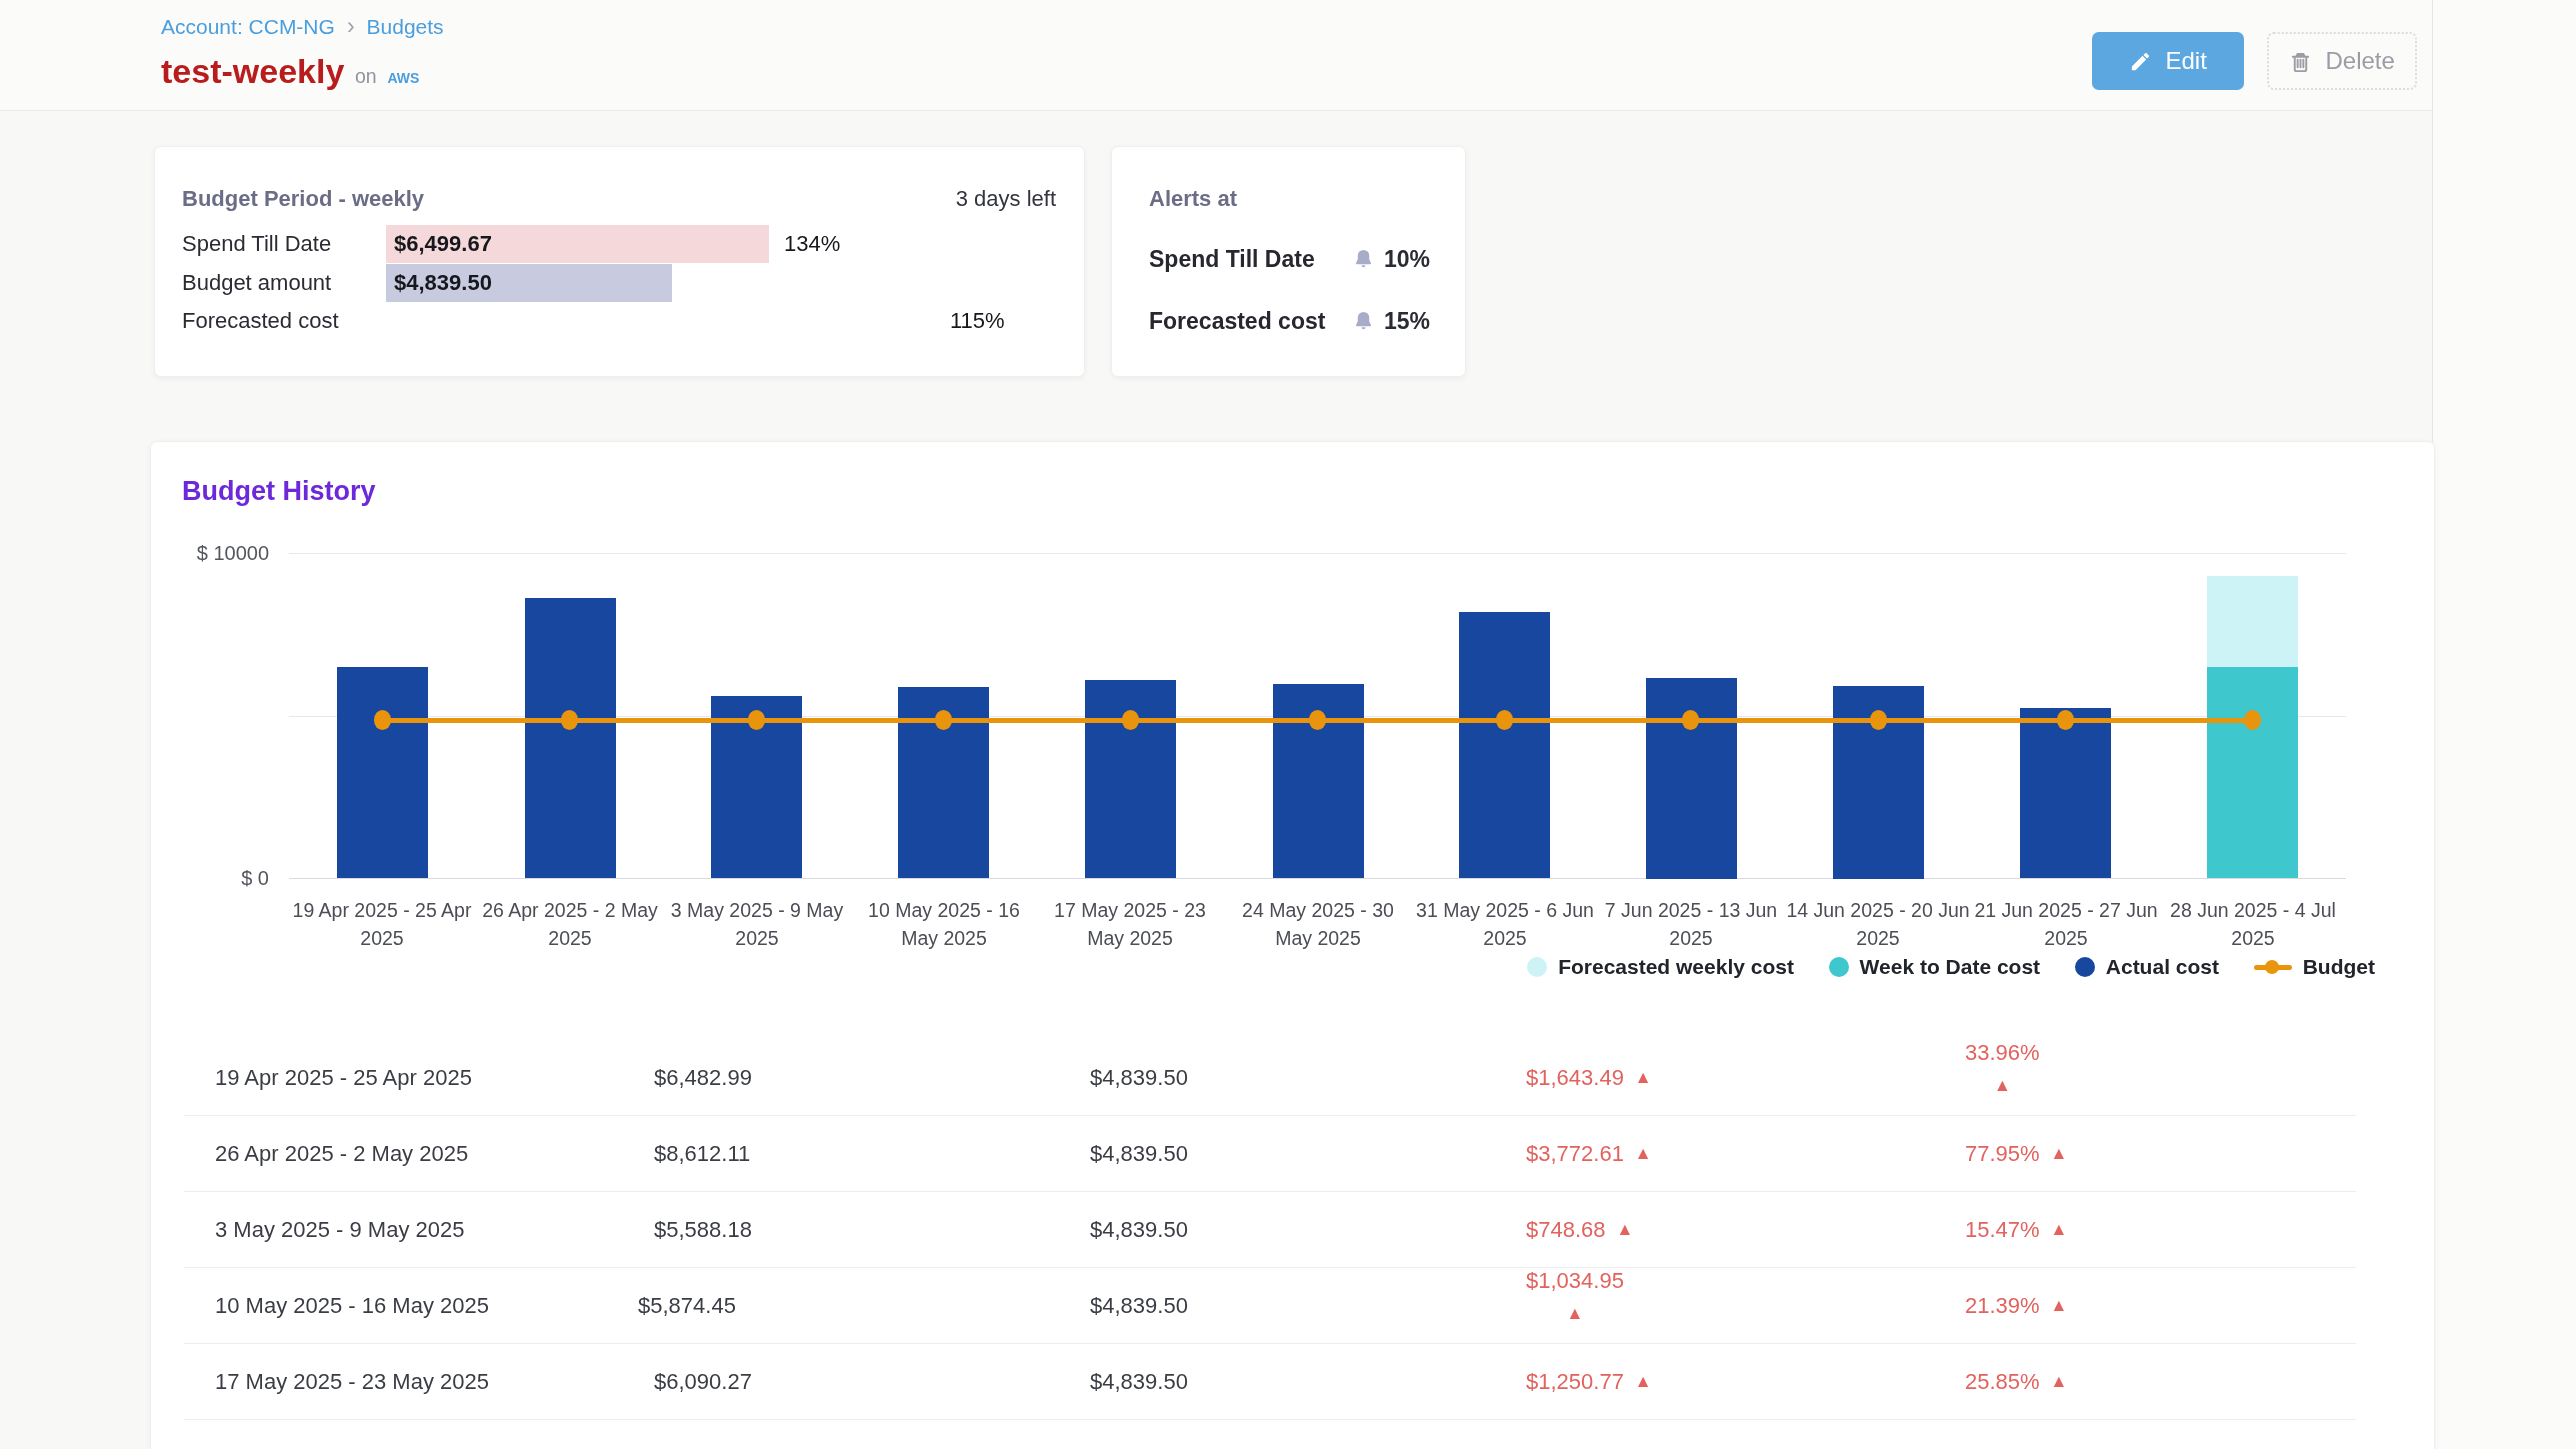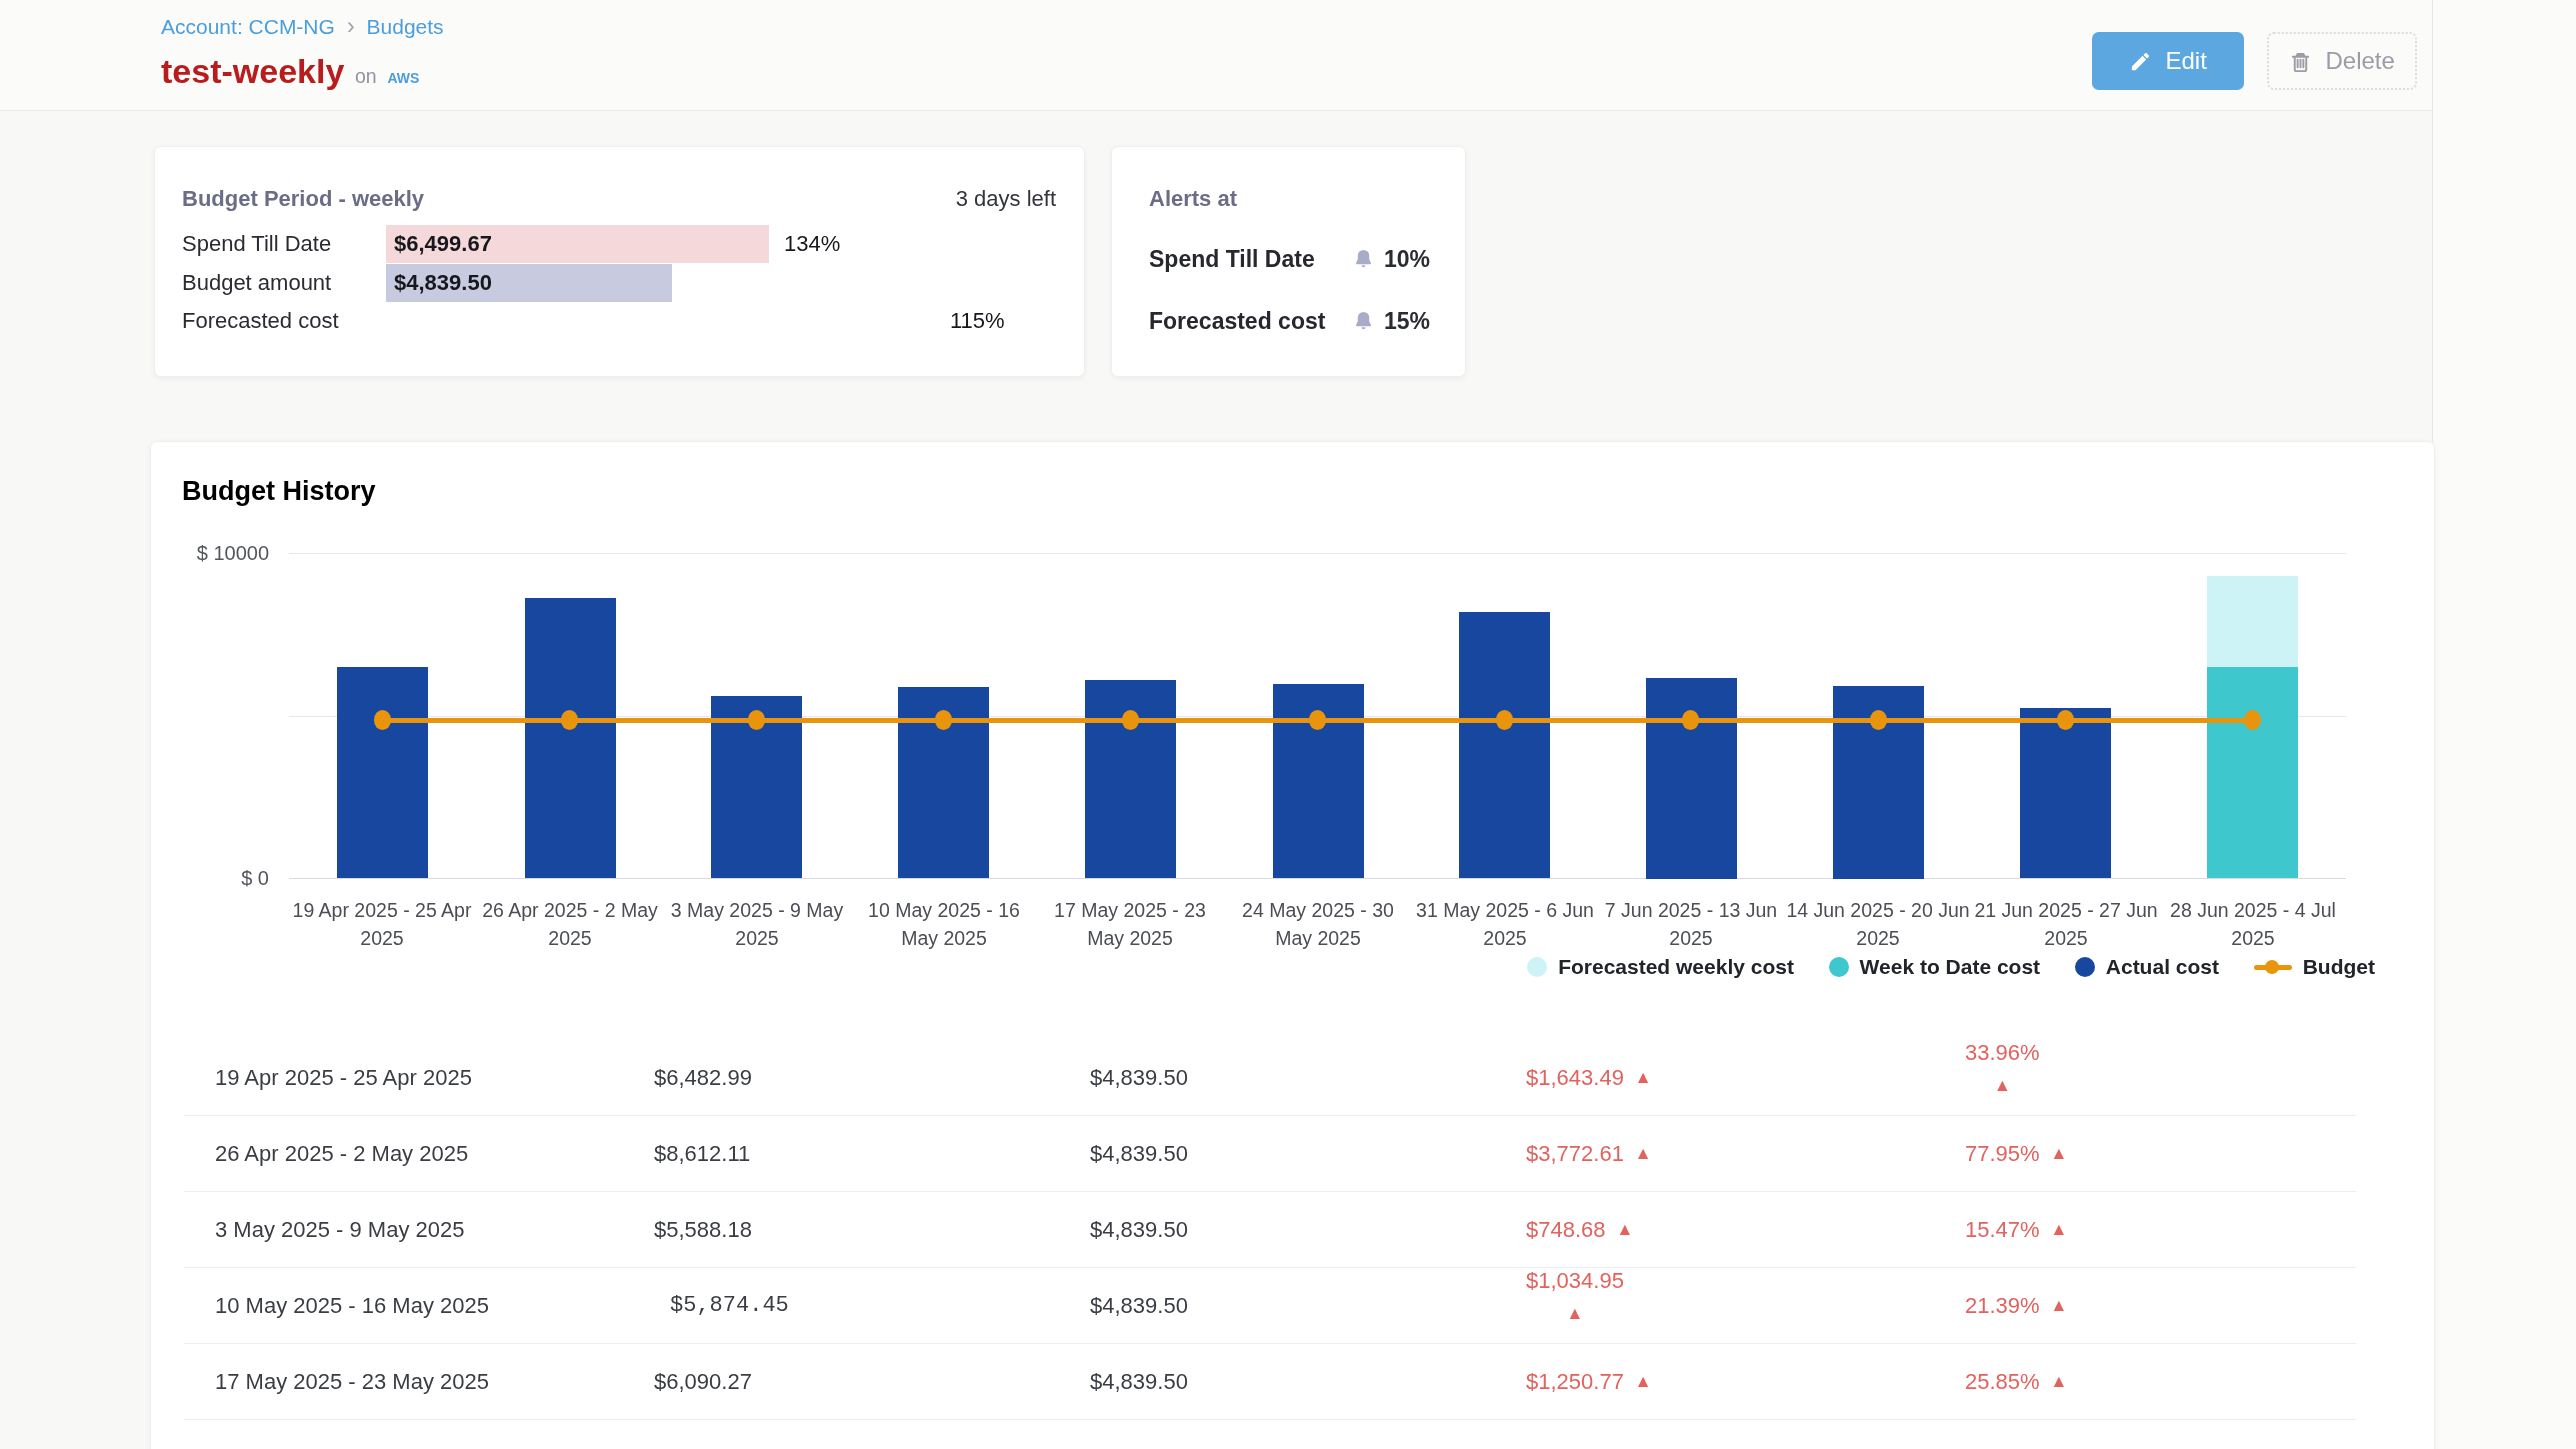--- a/index.html
+++ b/index.html
@@ -37,21 +37,21 @@
   .bp-bar{position:absolute;left:232px;top:0;height:38px;box-sizing:border-box;display:flex;align-items:center;}
   .bp-amount{font-size:22px;font-weight:600;color:#17181D;padding-left:8px;white-space:nowrap;}
   .bp-pct{position:absolute;top:0;height:38px;display:flex;align-items:center;font-size:22px;color:#17181D;}
 
   
   .alert-row{position:absolute;left:38px;right:36px;height:40px;display:flex;align-items:center;justify-content:space-between;}
   .alert-label{font-size:23px;font-weight:600;color:#26272F;}
   .alert-value{display:flex;align-items:center;gap:9.4px;font-size:23px;font-weight:600;color:#2A2C33;}
 
   
-  .chart-title{position:absolute;left:182px;top:476px;font-size:27px;font-weight:700;color:#000000;}
+  .chart-title{position:absolute;left:182px;top:476px;font-size:27px;font-weight:700;color:#6d28d9;}
   .gridline{position:absolute;height:1.3px;background:#E7E8EB;}
   .axisline{position:absolute;height:1.3px;background:#D8DADF;}
   .ytick{position:absolute;width:107px;text-align:right;font-size:20px;color:#54565E;transform:translateY(-50%);}
   .bar{position:absolute;}
   .budget-line{position:absolute;height:4.7px;background:#E8940D;border-radius:2.7px;}
   .budget-dot{position:absolute;width:17.4px;height:20px;border-radius:50%;background:#E8940D;}
   .xlabel{position:absolute;width:188px;text-align:center;font-size:19.5px;line-height:1.45;color:#4C4E56;}
 
   
   .legend{position:absolute;top:955px;right:201px;display:flex;align-items:center;gap:35px;}
@@ -263,21 +263,21 @@
             <div>$748.68</div>
             <div class="tri">▲</div>
           </div>
           <div class="td variance" style="left: 1781px;">
             <div>15.47%</div>
             <div class="tri">▲</div>
           </div>
         </div>
         <div class="trow">
           <div class="td" style="left: 31px;">10 May 2025 - 16 May 2025</div>
-          <div class="td" style="left: 486px; font-family: Liberation Mono, monospace;">$5,874.45</div>
+          <div class="td" style="left: 454px;">$5,874.45</div>
           <div class="td" style="left: 906px;">$4,839.50</div>
           <div class="td variance" style="left: 1342px; flex-direction: column;">
             <div>$1,034.95</div>
             <div class="tri">▲</div>
           </div>
           <div class="td variance" style="left: 1781px;">
             <div>21.39%</div>
             <div class="tri">▲</div>
           </div>
         </div>

